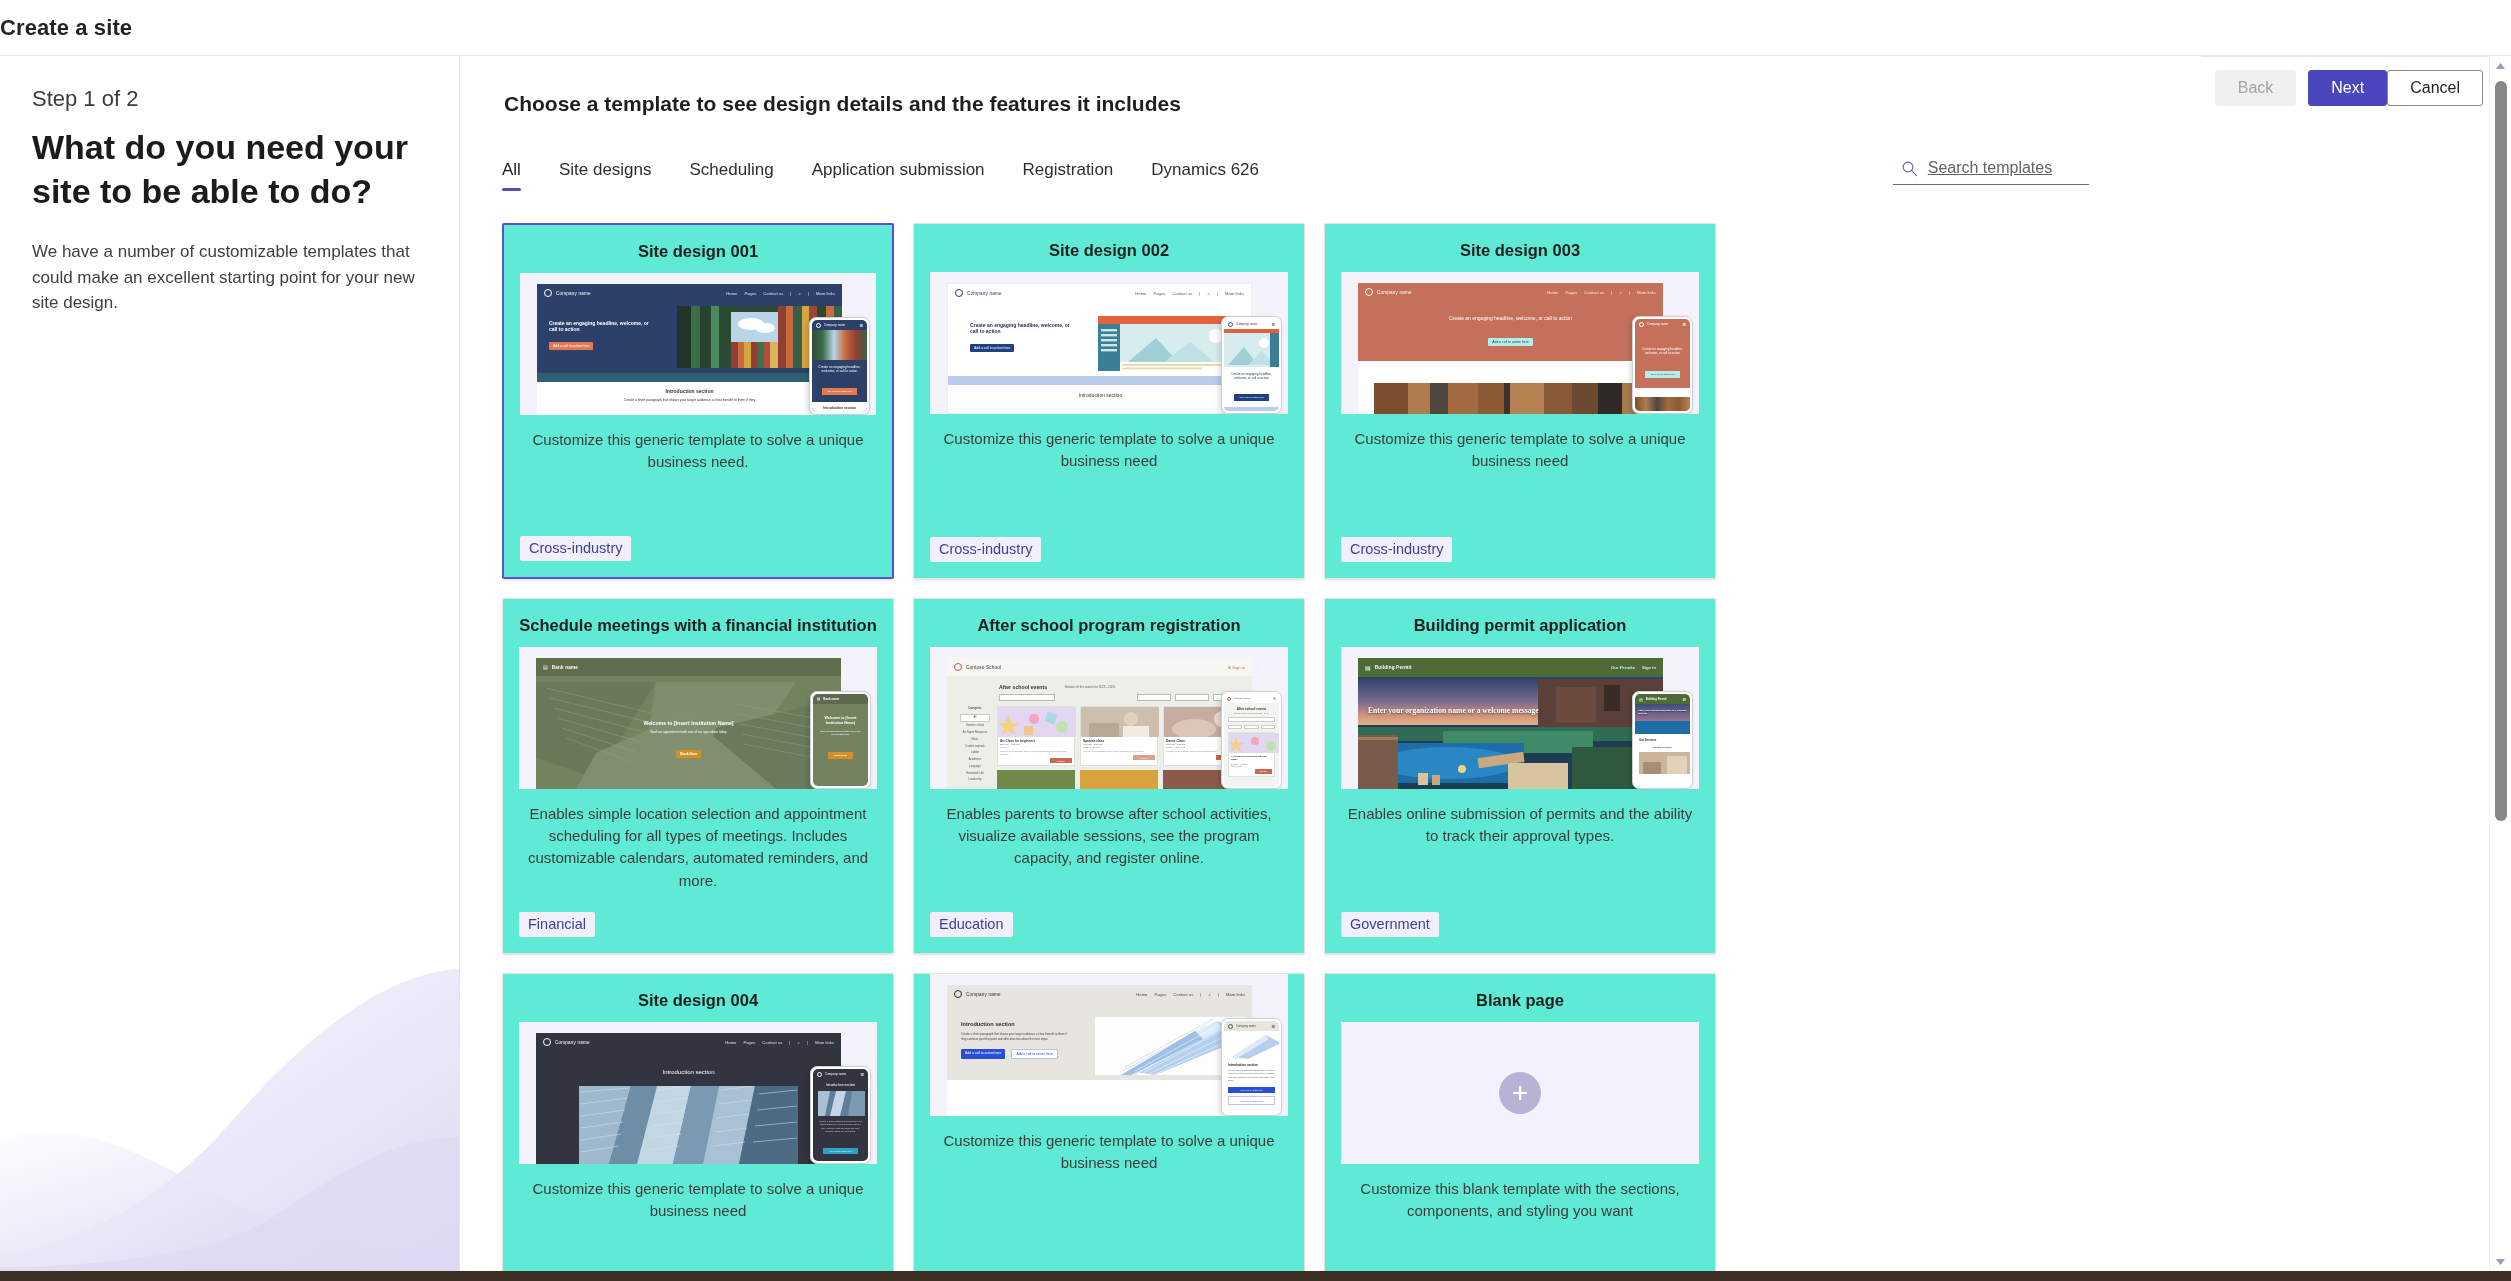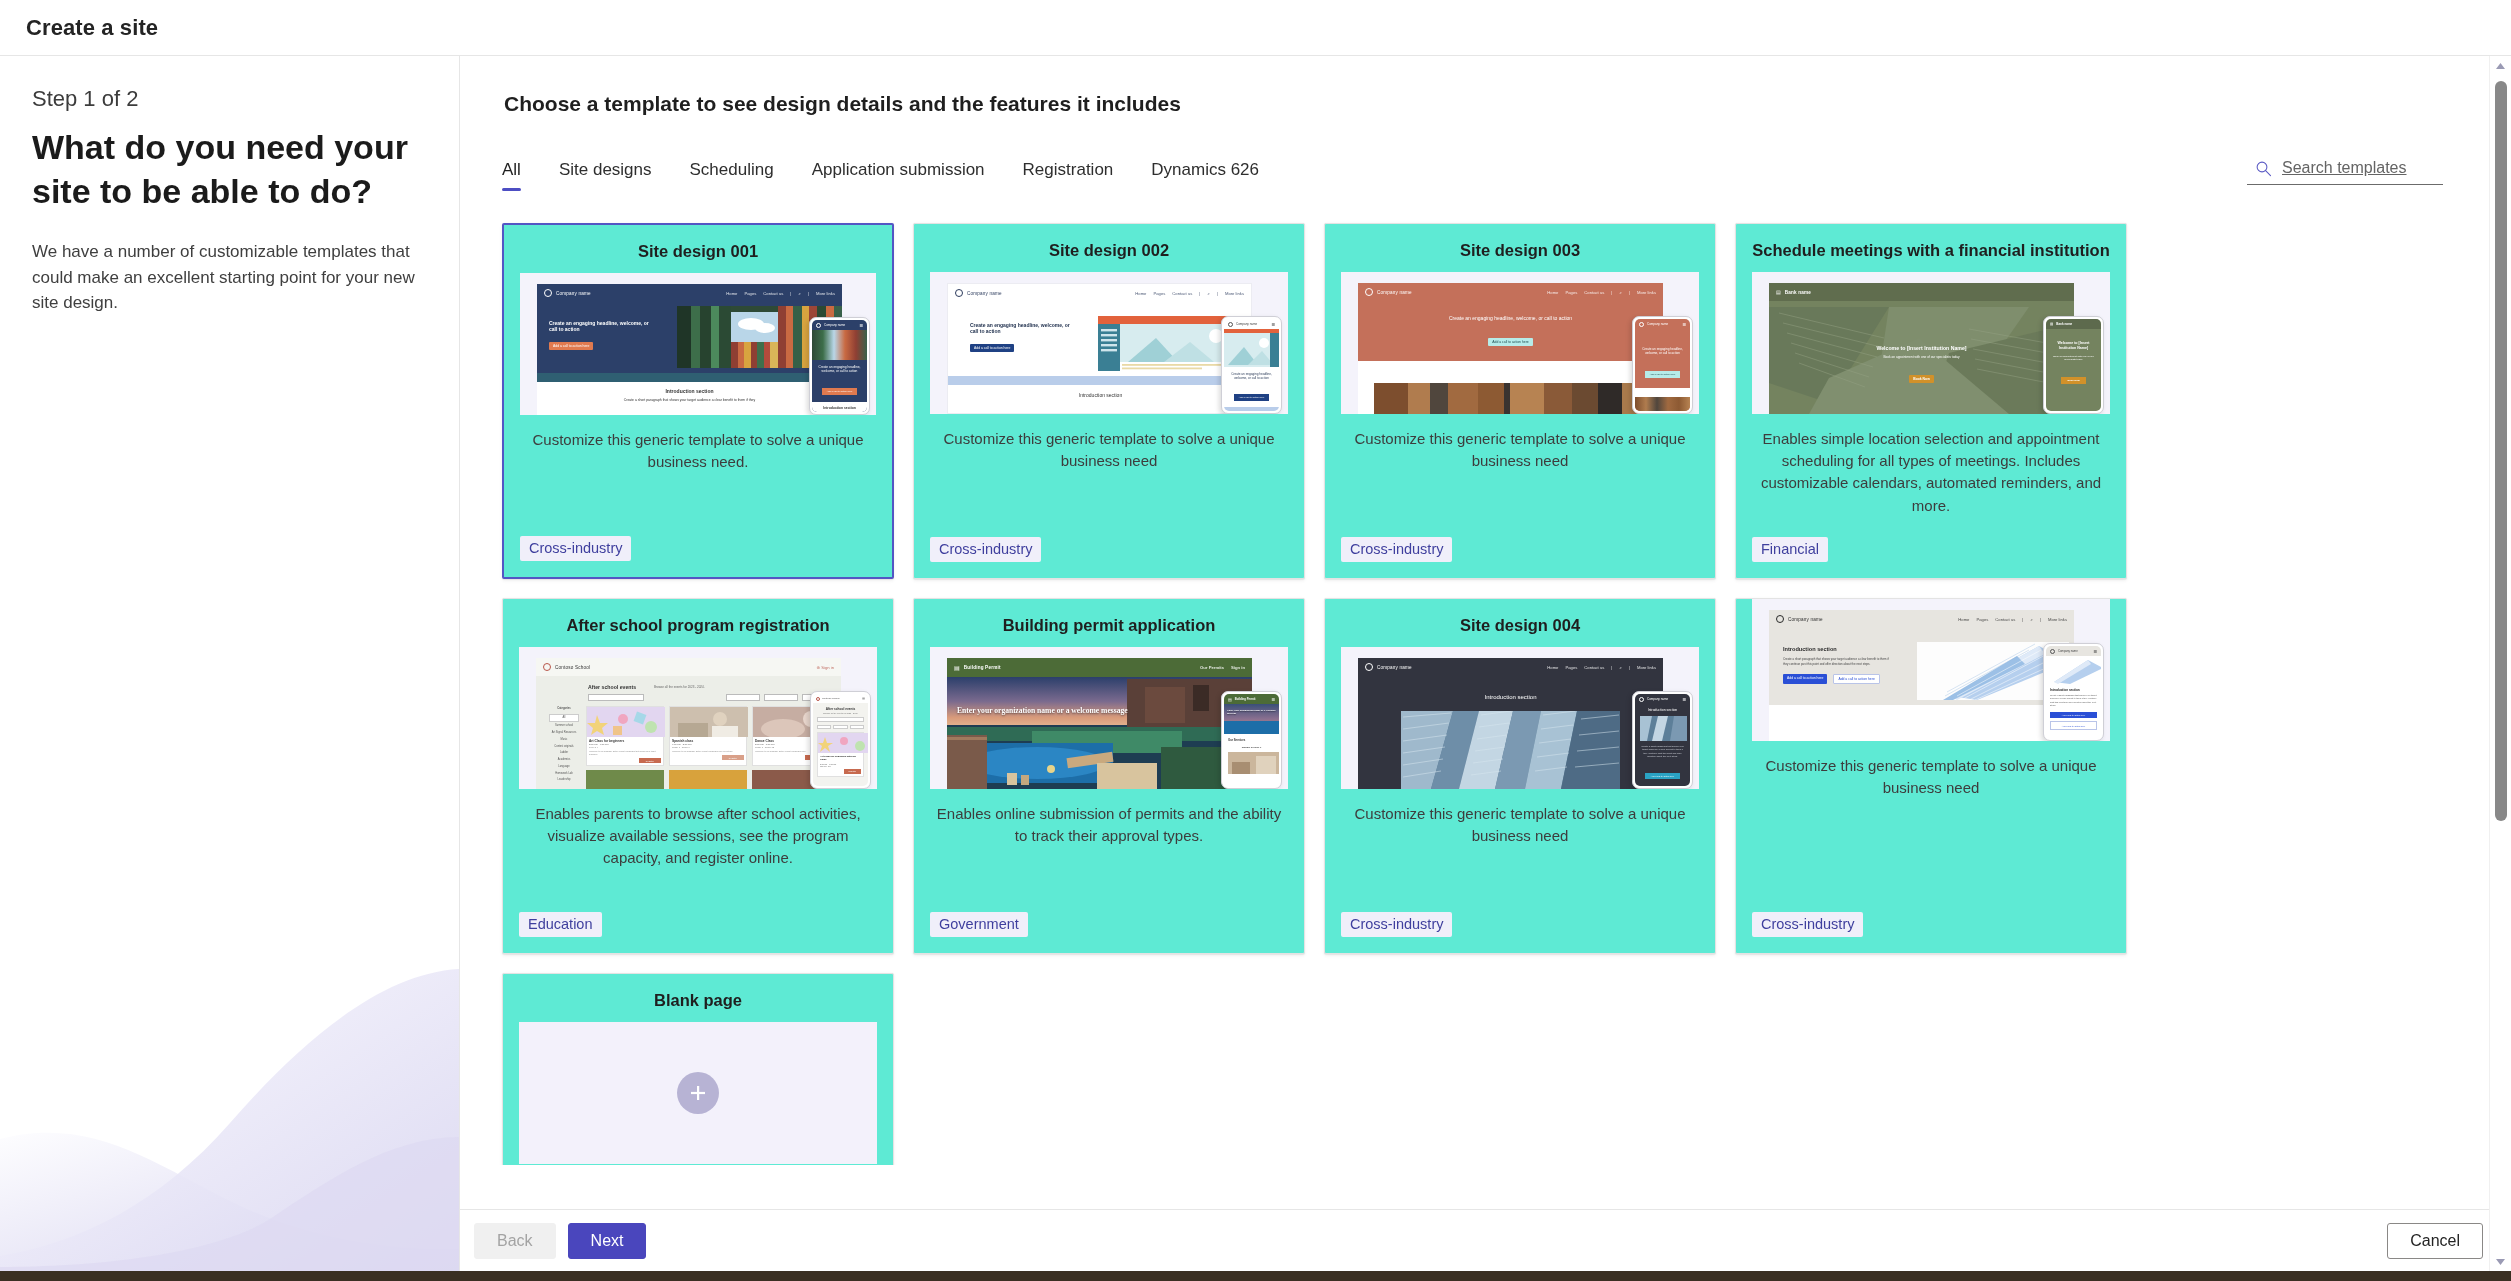--- a/index.html
+++ b/index.html
@@ -17,21 +17,20 @@
     width: 2511px; height: 1281px;
     background: #ffffff;
     display: flex; flex-direction: column;
   }
 
   
   .titlebar {
     height: 56px; min-height: 56px;
     border-bottom: 1px solid #e6e6e6;
     display: flex; align-items: center;
-    padding-left: 26px;
     background: #ffffff;
   }
   .titlebar-text { font-size: 22px; font-weight: 600; color: #242424; letter-spacing: .1px; }
 
   
   .body-split { flex: 1; display: flex; min-height: 0; }
 
   
   .leftpane {
     width: 460px; min-width: 460px;
@@ -45,21 +44,21 @@
   .left-heading {
     font-size: 34px; line-height: 1.28; font-weight: 600;
     color: #1b1b1b; margin: 0 0 26px 0; max-width: 400px;
   }
   .left-desc { font-size: 17px; line-height: 1.5; color: #3f3f3f; max-width: 405px; }
   .waves { position: absolute; left: 0; bottom: 0; width: 460px; height: 360px; z-index: 1; pointer-events: none; }
 
   
   .rightpane {
     flex: 1; min-width: 0; position: relative;
-    display: flex; flex-direction: column;
+    display: flex; flex-direction: row;
     background: #ffffff;
     gap: 44px;
   }
   .right-scroll {
     flex: 1; min-height: 0; overflow: hidden;
     padding: 0 0 0 0; position: relative;
   }
   .right-inner { padding: 36px 40px 0 42px; }
 
   .section-title { font-size: 21px; font-weight: 600; color: #1f1f1f; margin: 0 0 40px 2px; }

